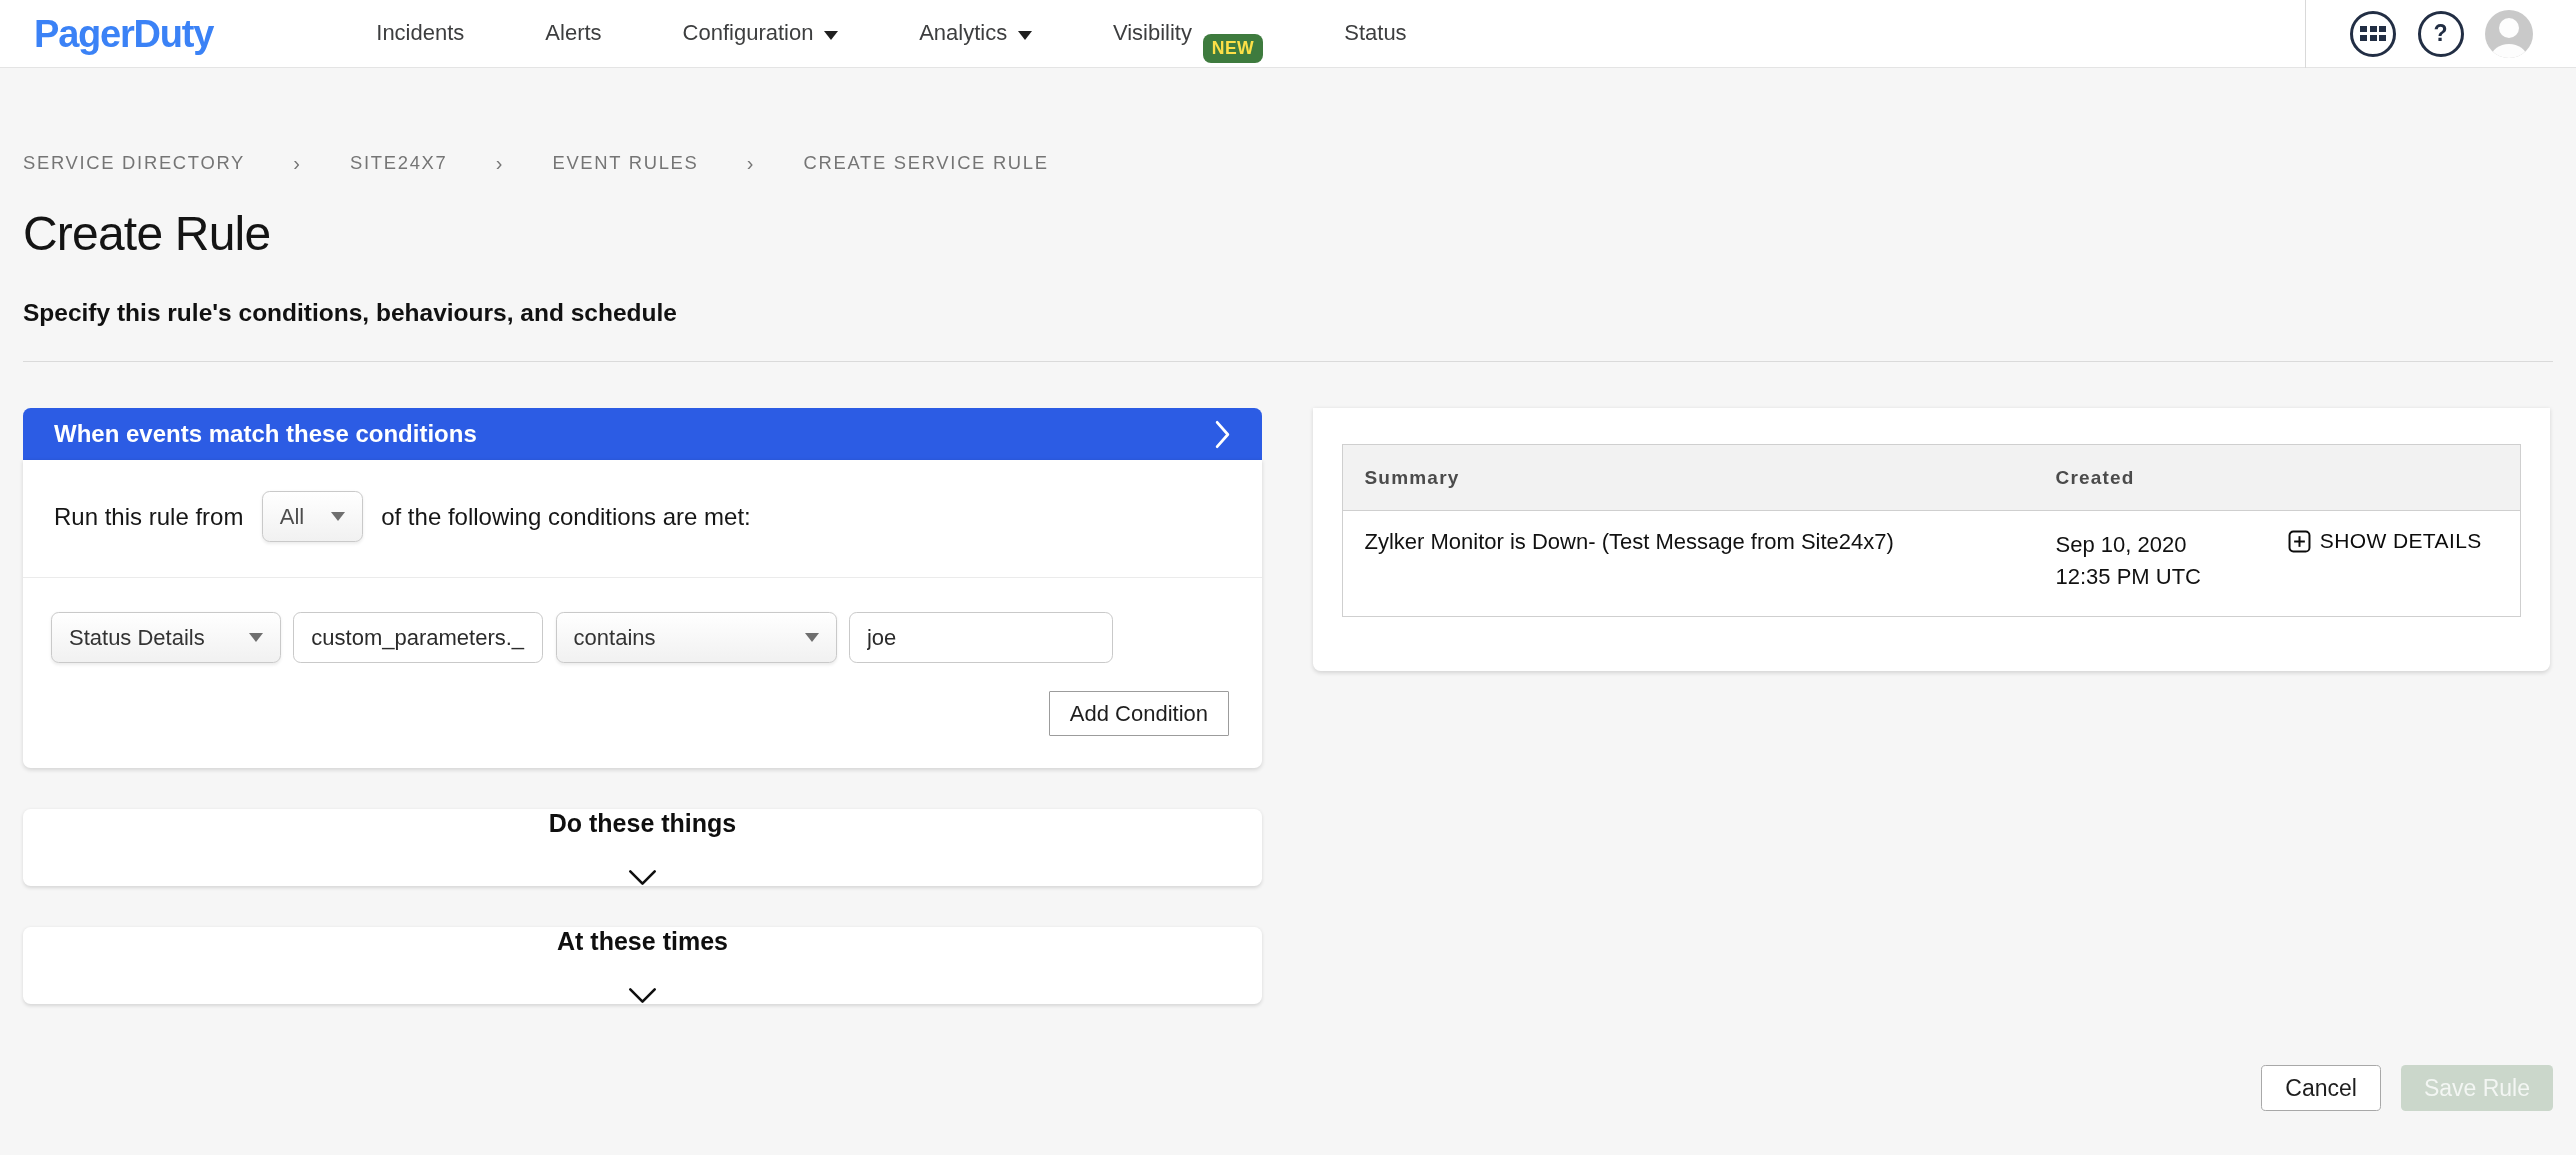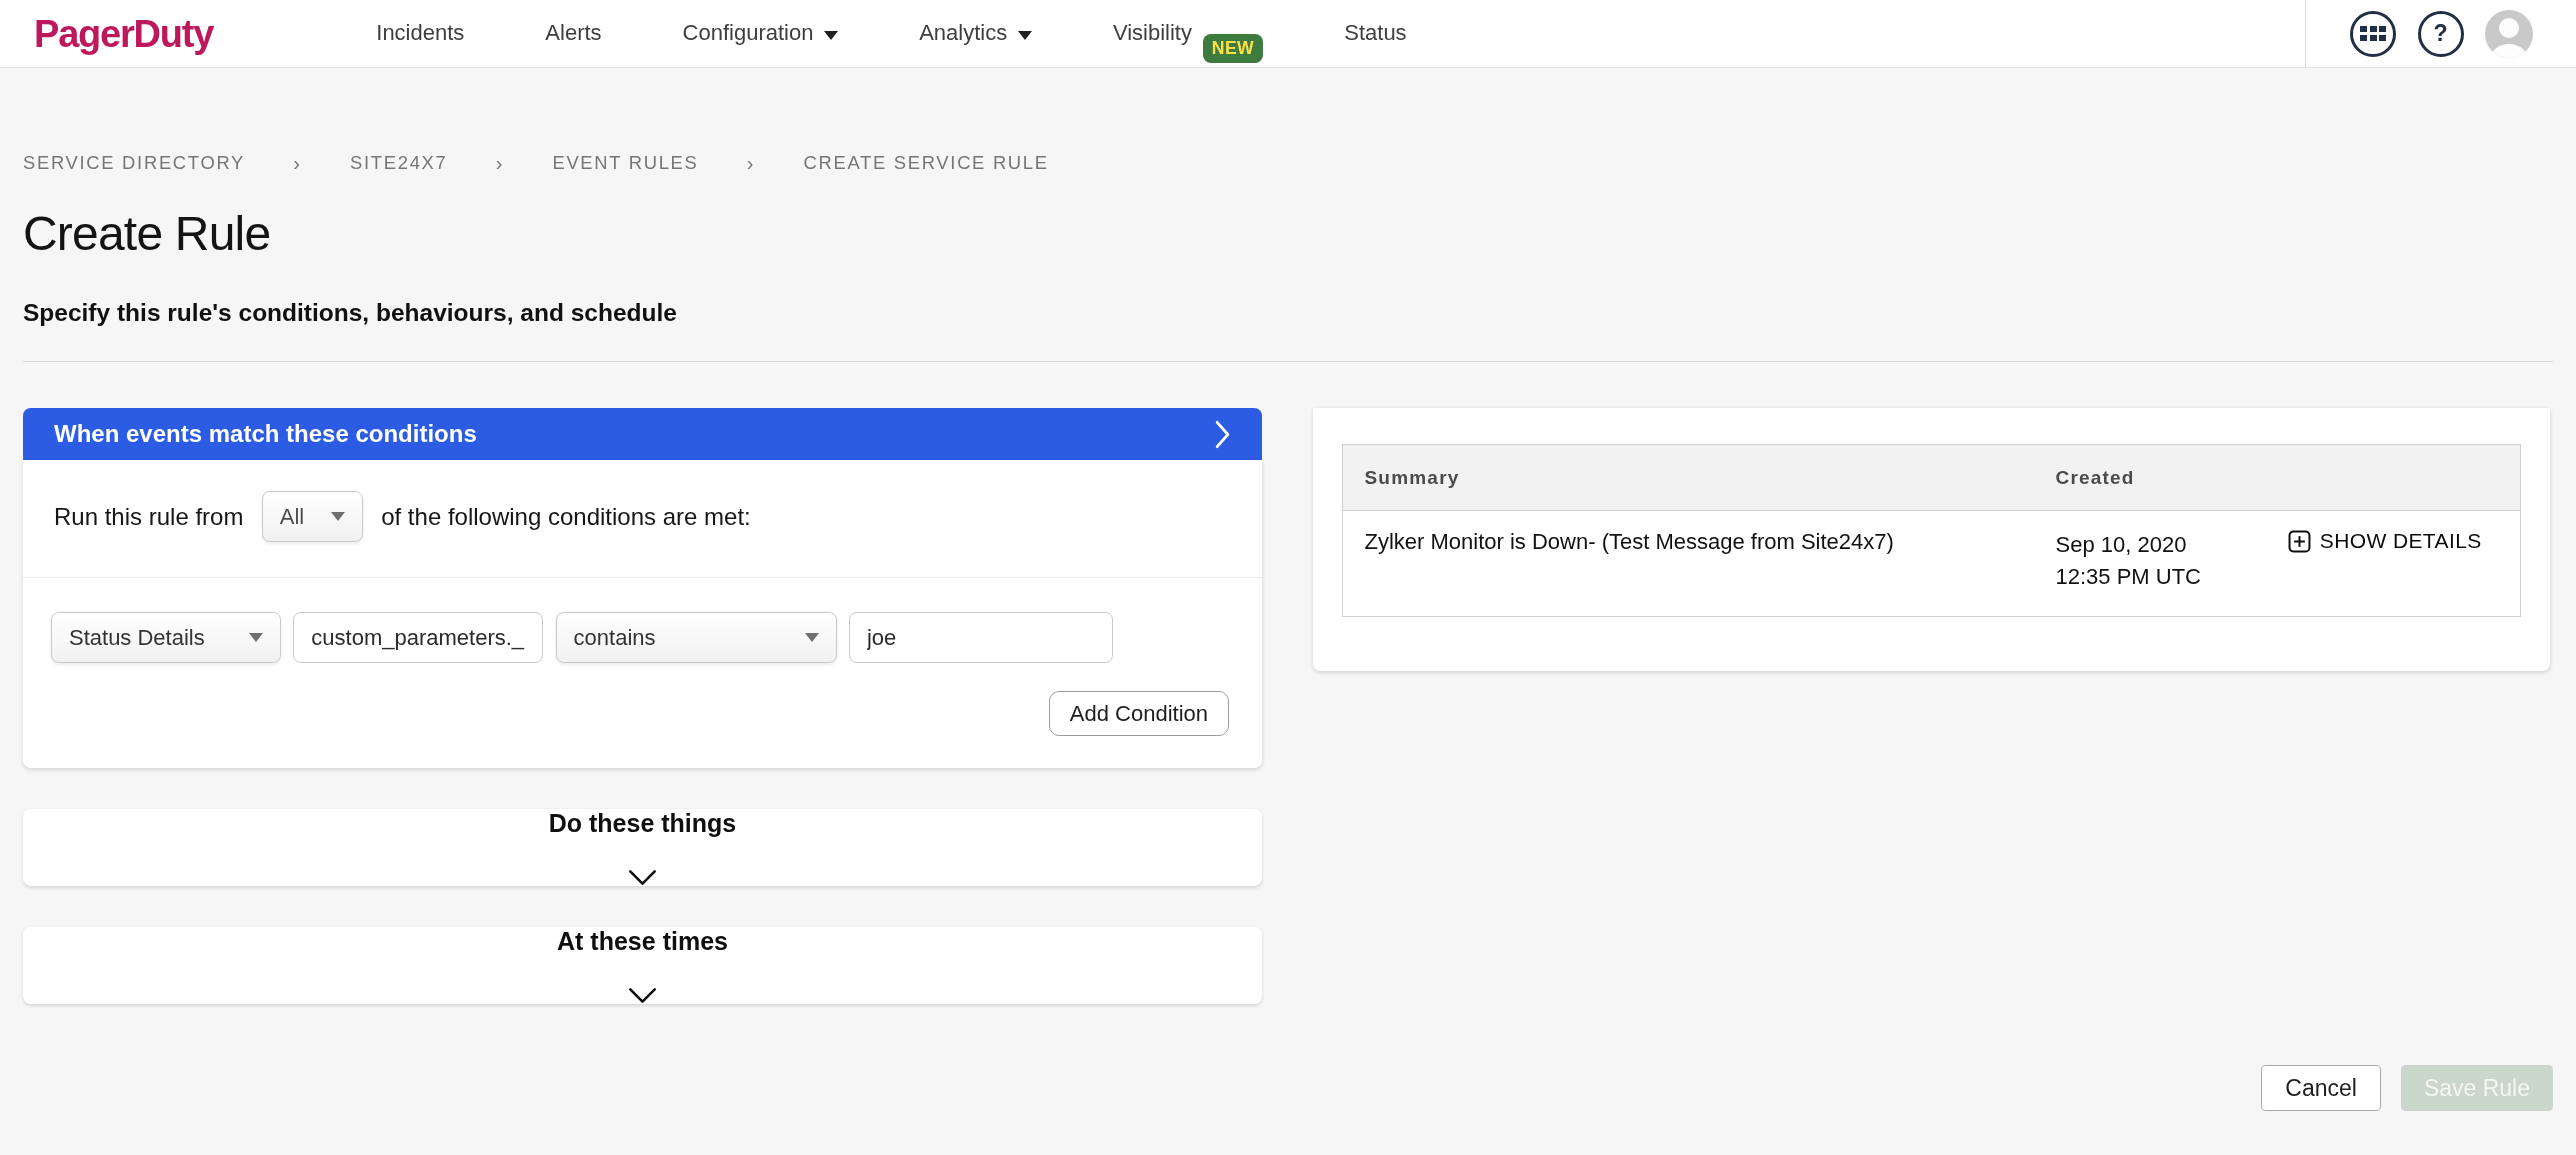--- a/index.html
+++ b/index.html
@@ -12,21 +12,21 @@
     position:relative;
     overflow:hidden;
   }
   
   .topnav {
     height:68px; background:#ffffff; border-bottom:0.8px solid #e4e4e4;
     display:flex; align-items:center; padding:0 43px 0 34px;
   }
   .logo {
     font-size:38px; font-weight:700; letter-spacing:-1.2px;
-    color:#be185d; cursor:pointer; line-height:1;
+    color:#3b82f6; cursor:pointer; line-height:1;
   }
   .nav-items { display:flex; align-items:center; gap:81px; margin-left:163px; }
   .nav-item {
     font-size:22px; color:#3d3e3f; cursor:pointer;
     display:flex; align-items:center; white-space:nowrap;
   }
   .caret {
     display:inline-block; width:0; height:0; margin-left:10.7px; margin-top:3.1px;
     border-left:7.7px solid transparent; border-right:7.7px solid transparent;
     border-top:9.2px solid #1f1f1f;
@@ -97,21 +97,21 @@
   .text-input {
     height:51px; border:1.5px solid #c9c9c9; border-radius:7.7px; background:#fff;
     font-size:22px; color:#2b2b2b; padding:0 17px;
     font-family:"Liberation Sans", sans-serif; outline:none;
   }
   .in-field { width:250px; }
   .in-value { width:264px; }
   .add-cond-wrap { display:flex; justify-content:flex-end; padding:28px 33px 32px 0; }
   .btn {
     font-family:"Liberation Sans", sans-serif; cursor:pointer;
-    border-radius:10px; font-size:22px; line-height:1;
+    border-radius:1px; font-size:22px; line-height:1;
   }
   .btn-outline {
     background:#fff; border:1.5px solid #9c9c9c; color:#1e1e1e; padding:10.7px 20px;
   }
   
   .right-body { padding:36px 29px 54px; }
   table.events { width:100%; border-collapse:collapse; border:1.5px solid #cfcfcf; }
   table.events th {
     background:#f2f2f2; text-align:left; font-size:19px; letter-spacing:1.2px;
     color:#4b4b4b; padding:21.5px 21.5px; border-bottom:1.5px solid #cfcfcf; font-weight:700;

